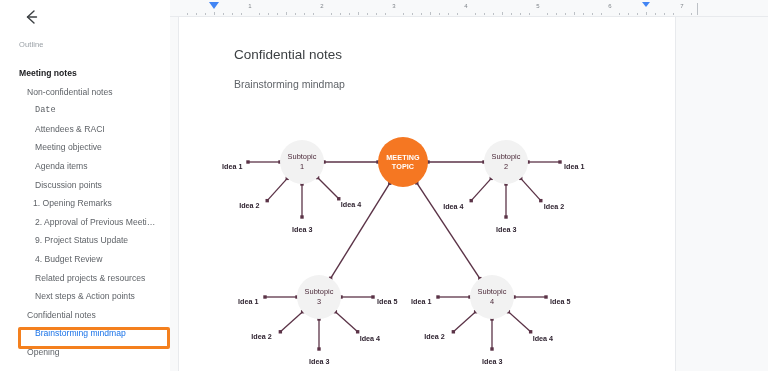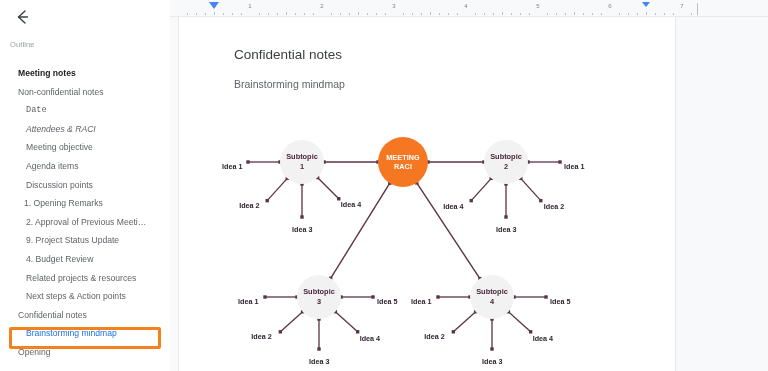--- a/index.html
+++ b/index.html
@@ -13,21 +13,21 @@
   #app {
     position: relative;
     width: 768px; height: 371px;
     background: #ffffff;
     overflow: hidden;
   }
 
   
   #sidebar {
     position: absolute;
-    left: 3px; top: 0;
+    left: 12px; top: 0;
     width: 170px; height: 371px;
     background: #ffffff;
     overflow: hidden;
   }
   #back-arrow {
     position: absolute;
     left: 8px; top: 6px;
     width: 22px; height: 22px;
     cursor: pointer;
   }
@@ -166,21 +166,21 @@
     color: #ffffff;
     font-size: 7.2px;
     font-weight: bold;
     line-height: 9.5px;
     letter-spacing: .1px;
   }
   .node.sub {
     background: #f2f2f2;
     color: #4a2838;
     font-size: 7.4px;
-    font-weight: bold;
+    font-weight: normal;
     line-height: 9.6px;
   }
   .leaf {
     position: absolute;
     font-size: 7.2px;
     font-weight: bold;
     color: #2f2330;
     white-space: nowrap;
     cursor: pointer;
   }
@@ -195,24 +195,24 @@
     <div id="back-arrow">
       <svg width="22" height="22" viewBox="0 0 22 22" aria-hidden="true">
         <path d="M14 5 L7.5 11 L14 17" fill="none" stroke="#3c4043" stroke-width="1.4" stroke-linecap="round" stroke-linejoin="round"></path>
         <line x1="7.5" y1="11" x2="16.5" y2="11" stroke="#3c4043" stroke-width="1.4" stroke-linecap="round"></line>
       </svg>
     </div>
 
     <div id="outline-label">Outline</div>
 
     <div id="outline-list">
-        <div class="outline-item lvl0" style="top: 64px; margin-left: 8px;">Meeting notes</div>
+        <div class="outline-item lvl0" style="top: 64px;">Meeting notes</div>
         <div class="outline-item lvl1" style="top: 82.6px;">Non-confidential notes</div>
         <div class="outline-item lvl2" style="top: 101.2px; font-family: Liberation Mono, monospace;">Date</div>
-        <div class="outline-item lvl2" style="top: 119.8px; font-style: italic;">Attendees &amp; RACI</div>
+        <div class="outline-item lvl2" style="top: 119.8px;">Attendees &amp; RACI</div>
         <div class="outline-item lvl2" style="top: 138.4px;">Meeting objective</div>
         <div class="outline-item lvl2" style="top: 157px;">Agenda items</div>
         <div class="outline-item lvl2" style="top: 175.6px;">Discussion points</div>
         <div class="outline-item lvl2" style="top: 194.2px; padding-left: 21px;">1. Opening Remarks</div>
         <div class="outline-item lvl2" style="top: 212.8px;">2. Approval of Previous Meeti…</div>
         <div class="outline-item lvl2" style="top: 231.4px;">9. Project Status Update</div>
         <div class="outline-item lvl2" style="top: 250px;">4. Budget Review</div>
         <div class="outline-item lvl2" style="top: 268.6px;">Related projects &amp; resources</div>
         <div class="outline-item lvl2" style="top: 287.2px;">Next steps &amp; Action points</div>
         <div class="outline-item lvl1" style="top: 305.8px;">Confidential notes</div>
@@ -378,21 +378,21 @@
             <div class="leaf" style="left: 75px; top: 250px;">Idea 3</div>
             <div class="leaf" style="left: 125.644px; top: 226.795px;">Idea 4</div>
             <div class="leaf" style="left: 143px; top: 190px;">Idea 5</div>
             <div class="leaf" style="left: 177px; top: 190px;">Idea 1</div>
             <div class="leaf" style="left: 190.356px; top: 224.795px;">Idea 2</div>
             <div class="leaf" style="left: 248px; top: 250px;">Idea 3</div>
             <div class="leaf" style="left: 298.644px; top: 226.795px;">Idea 4</div>
             <div class="leaf" style="left: 316px; top: 190px;">Idea 5</div>
             <div class="node center" style="left: 144px; top: 30px; height: 50px; width: 50px; background: rgb(245, 119, 34); color: rgb(255, 255, 255);">
               <span>MEETING</span>
-              <span>RACI</span>
+              <span>TOPIC</span>
             </div>
             <div class="node sub" style="left: 46px; top: 33px; height: 44px; width: 44px; background: rgb(242, 242, 242); color: rgb(74, 40, 56);">
               <span>Subtopic</span>
               <span>1</span>
             </div>
             <div class="node sub" style="left: 250px; top: 33px; height: 44px; width: 44px; background: rgb(242, 242, 242); color: rgb(74, 40, 56);">
               <span>Subtopic</span>
               <span>2</span>
             </div>
             <div class="node sub" style="left: 63px; top: 168px; height: 44px; width: 44px; background: rgb(242, 242, 242); color: rgb(74, 40, 56);">

